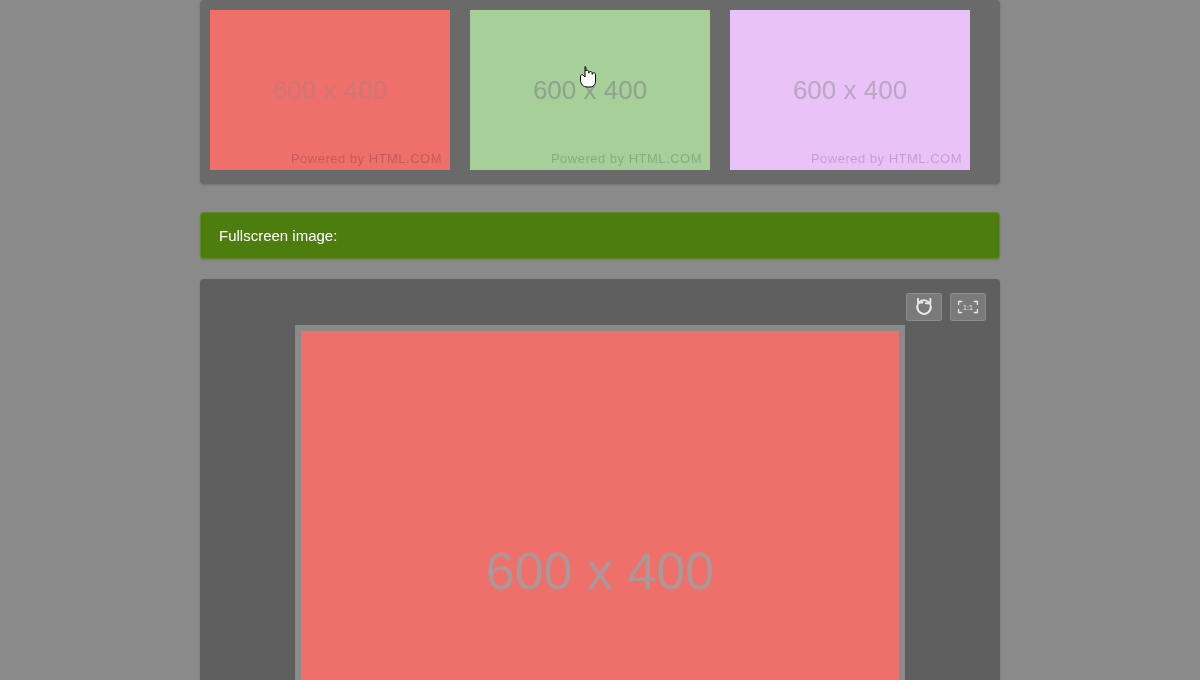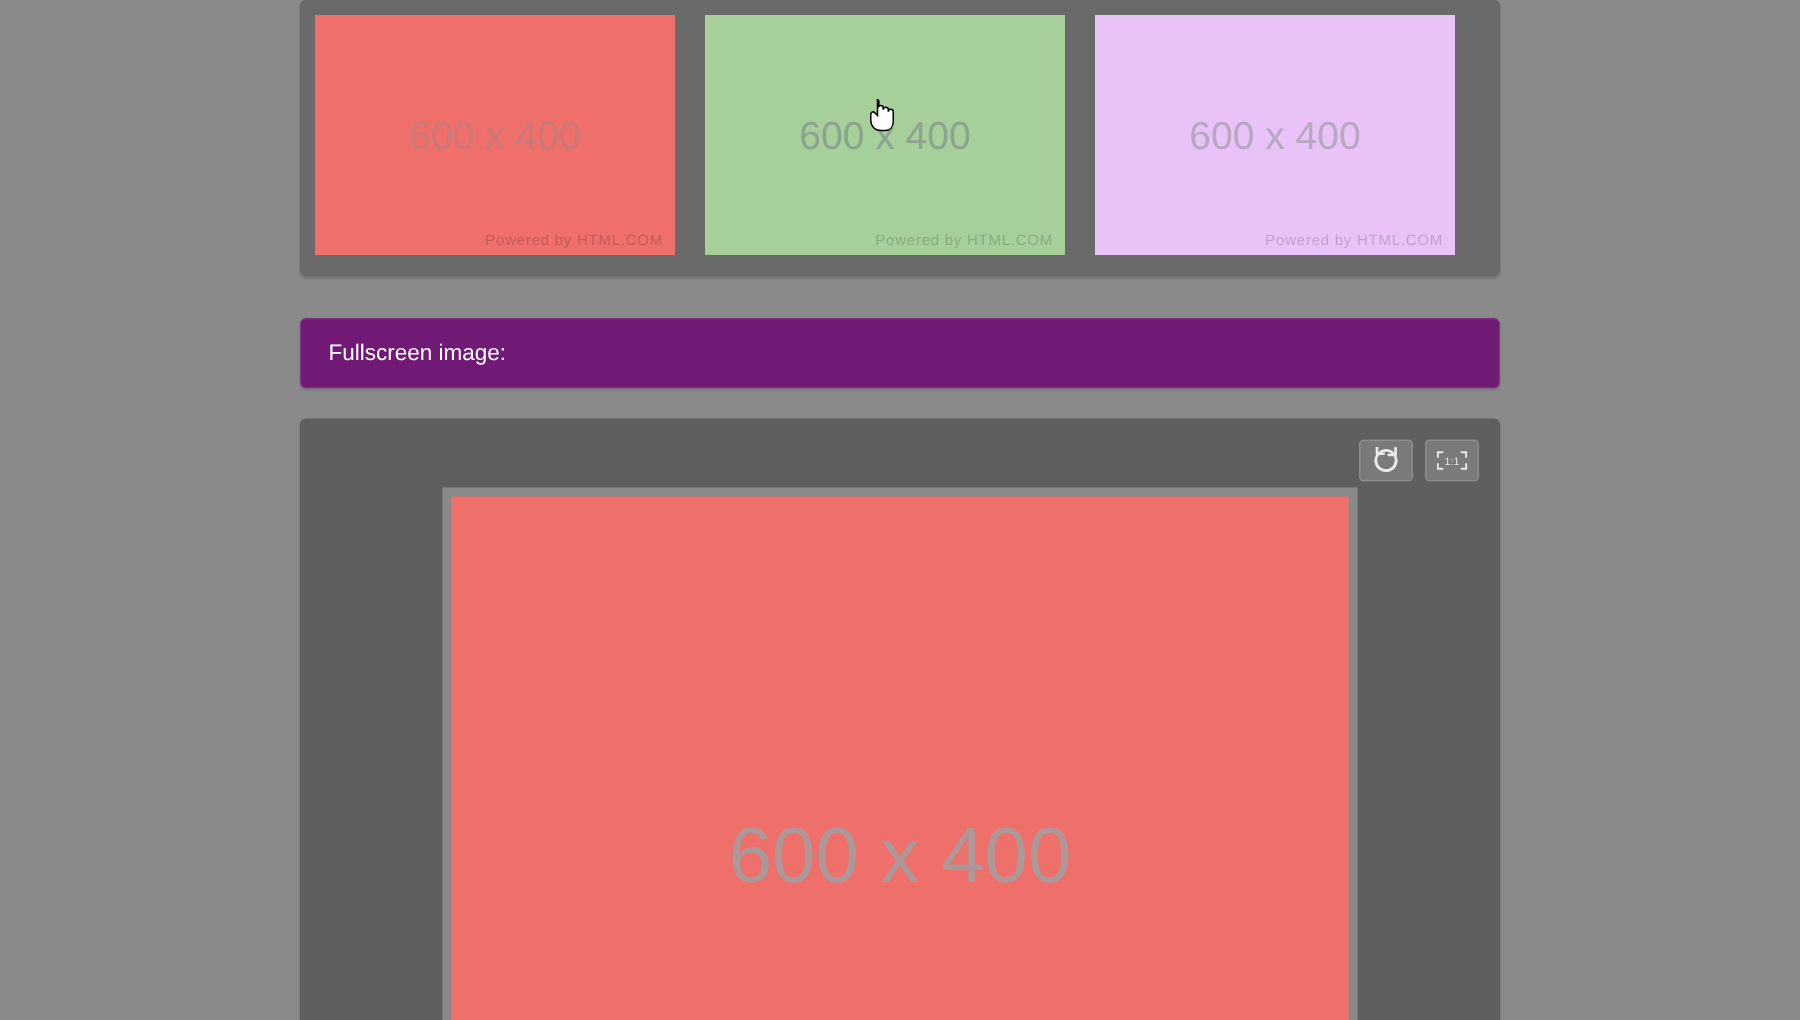--- a/index.html
+++ b/index.html
@@ -45,26 +45,26 @@
     .thumb-red { background: #ef6f6a; }
     .thumb-red .thumb-label { color: rgba(200,120,120,0.95); }
     .thumb-green { background: #a7cf9a; }
     .thumb-green .thumb-label { color: rgba(140,160,140,0.95); }
     .thumb-purple { background: #e9c3f8; }
     .thumb-purple .thumb-label { color: rgba(180,165,190,0.95); }
     .thumb-watermark {
       position: absolute;
       bottom: 4px;
       right: 8px;
-      font-size: 10px;
+      font-size: 13px;
       letter-spacing: 0.5px;
       color: rgba(0,0,0,0.18);
     }
     .section-header {
-      background: #701a75;
+      background: #4d7c0f;
       border: 1px solid rgba(255,255,255,0.1);
       border-radius: 4px;
       padding: 14px 18px;
       margin-top: 28px;
       color: #ffffff;
       font-size: 15px;
       box-shadow: 0 1px 2px rgba(0,0,0,0.15);
     }
     .viewer-panel {
       background: #5f5f5f;

